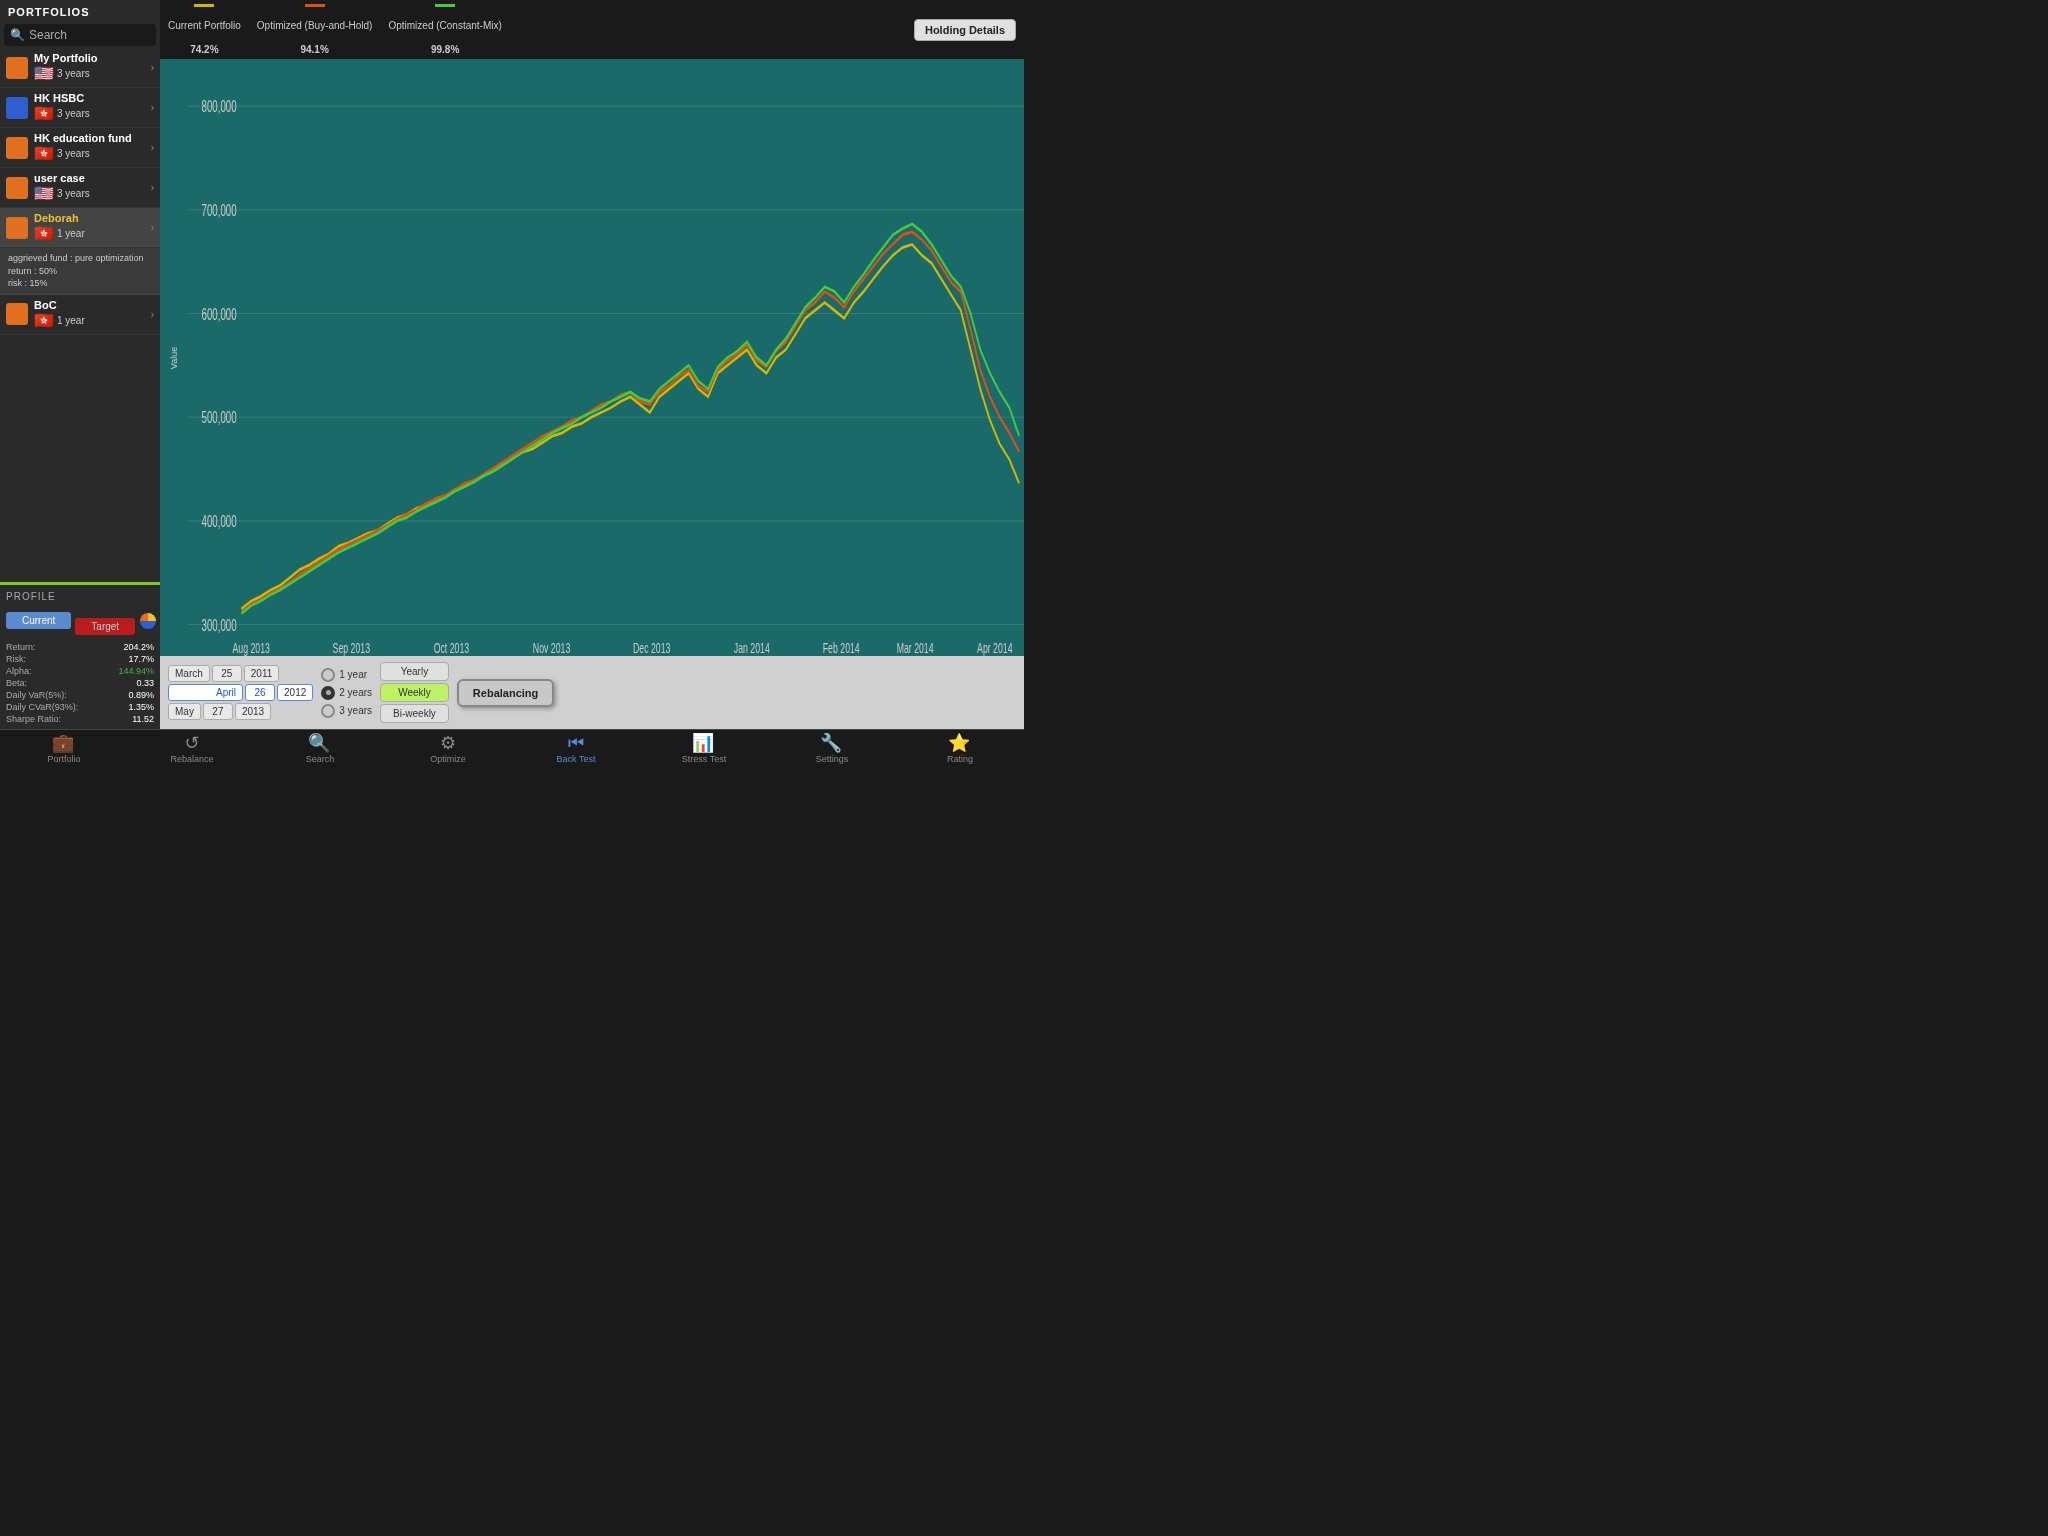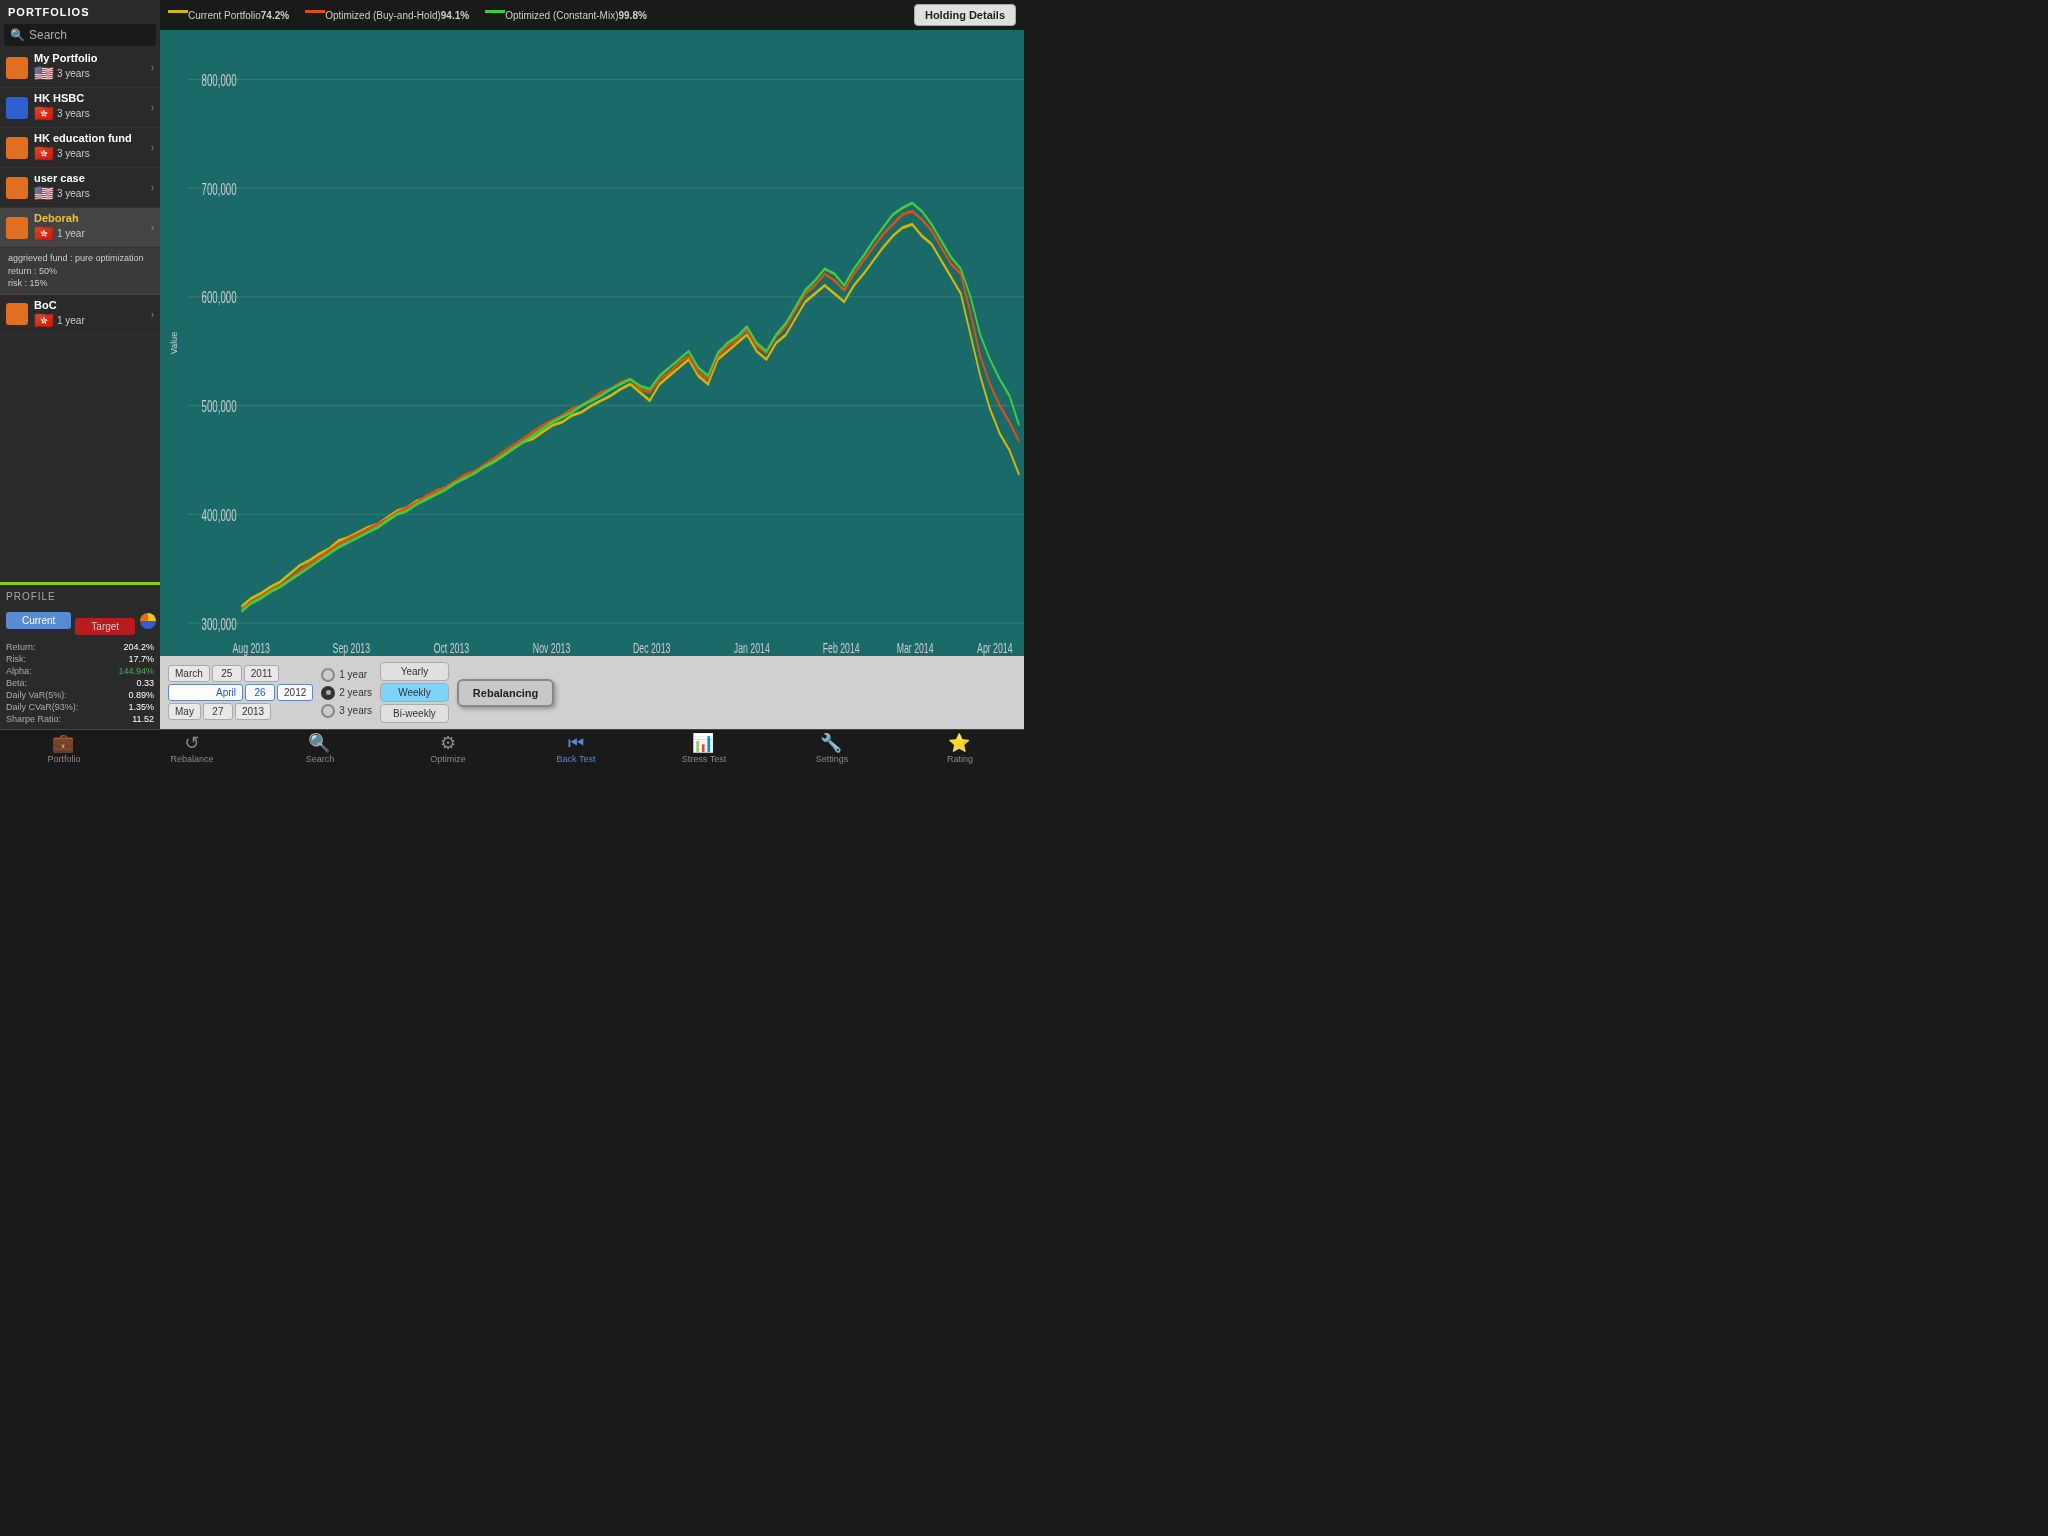--- a/index.html
+++ b/index.html
@@ -185,23 +185,25 @@
     .chart-legend {
       display: flex;
       gap: 16px;
       padding: 4px 8px;
       background: #1a1a1a;
       align-items: center;
     }
 
     .legend-item {
       display: flex;
-      gap: 0;
+      align-items: center;
+      gap: 13px;
       font-size: 10px;
       color: #ccc;
+      flex-direction: column;
     }
 
     .legend-color {
       width: 20px;
       height: 3px;
     }
 
     .legend-pct {
       font-weight: bold;
     }
@@ -309,21 +311,21 @@
       border: 1px solid #aaa;
       border-radius: 4px;
       padding: 3px 12px;
       font-size: 10px;
       color: #333;
       cursor: pointer;
       text-align: center;
     }
 
     .freq-btn.selected {
-      background: #7dd3fc;
+      background: #bef264;
     }
 
     .rebalancing-btn {
       background: #c8c8c8;
       border: 2px solid #888;
       border-radius: 6px;
       padding: 6px 14px;
       font-size: 11px;
       font-weight: bold;
       color: #222;

